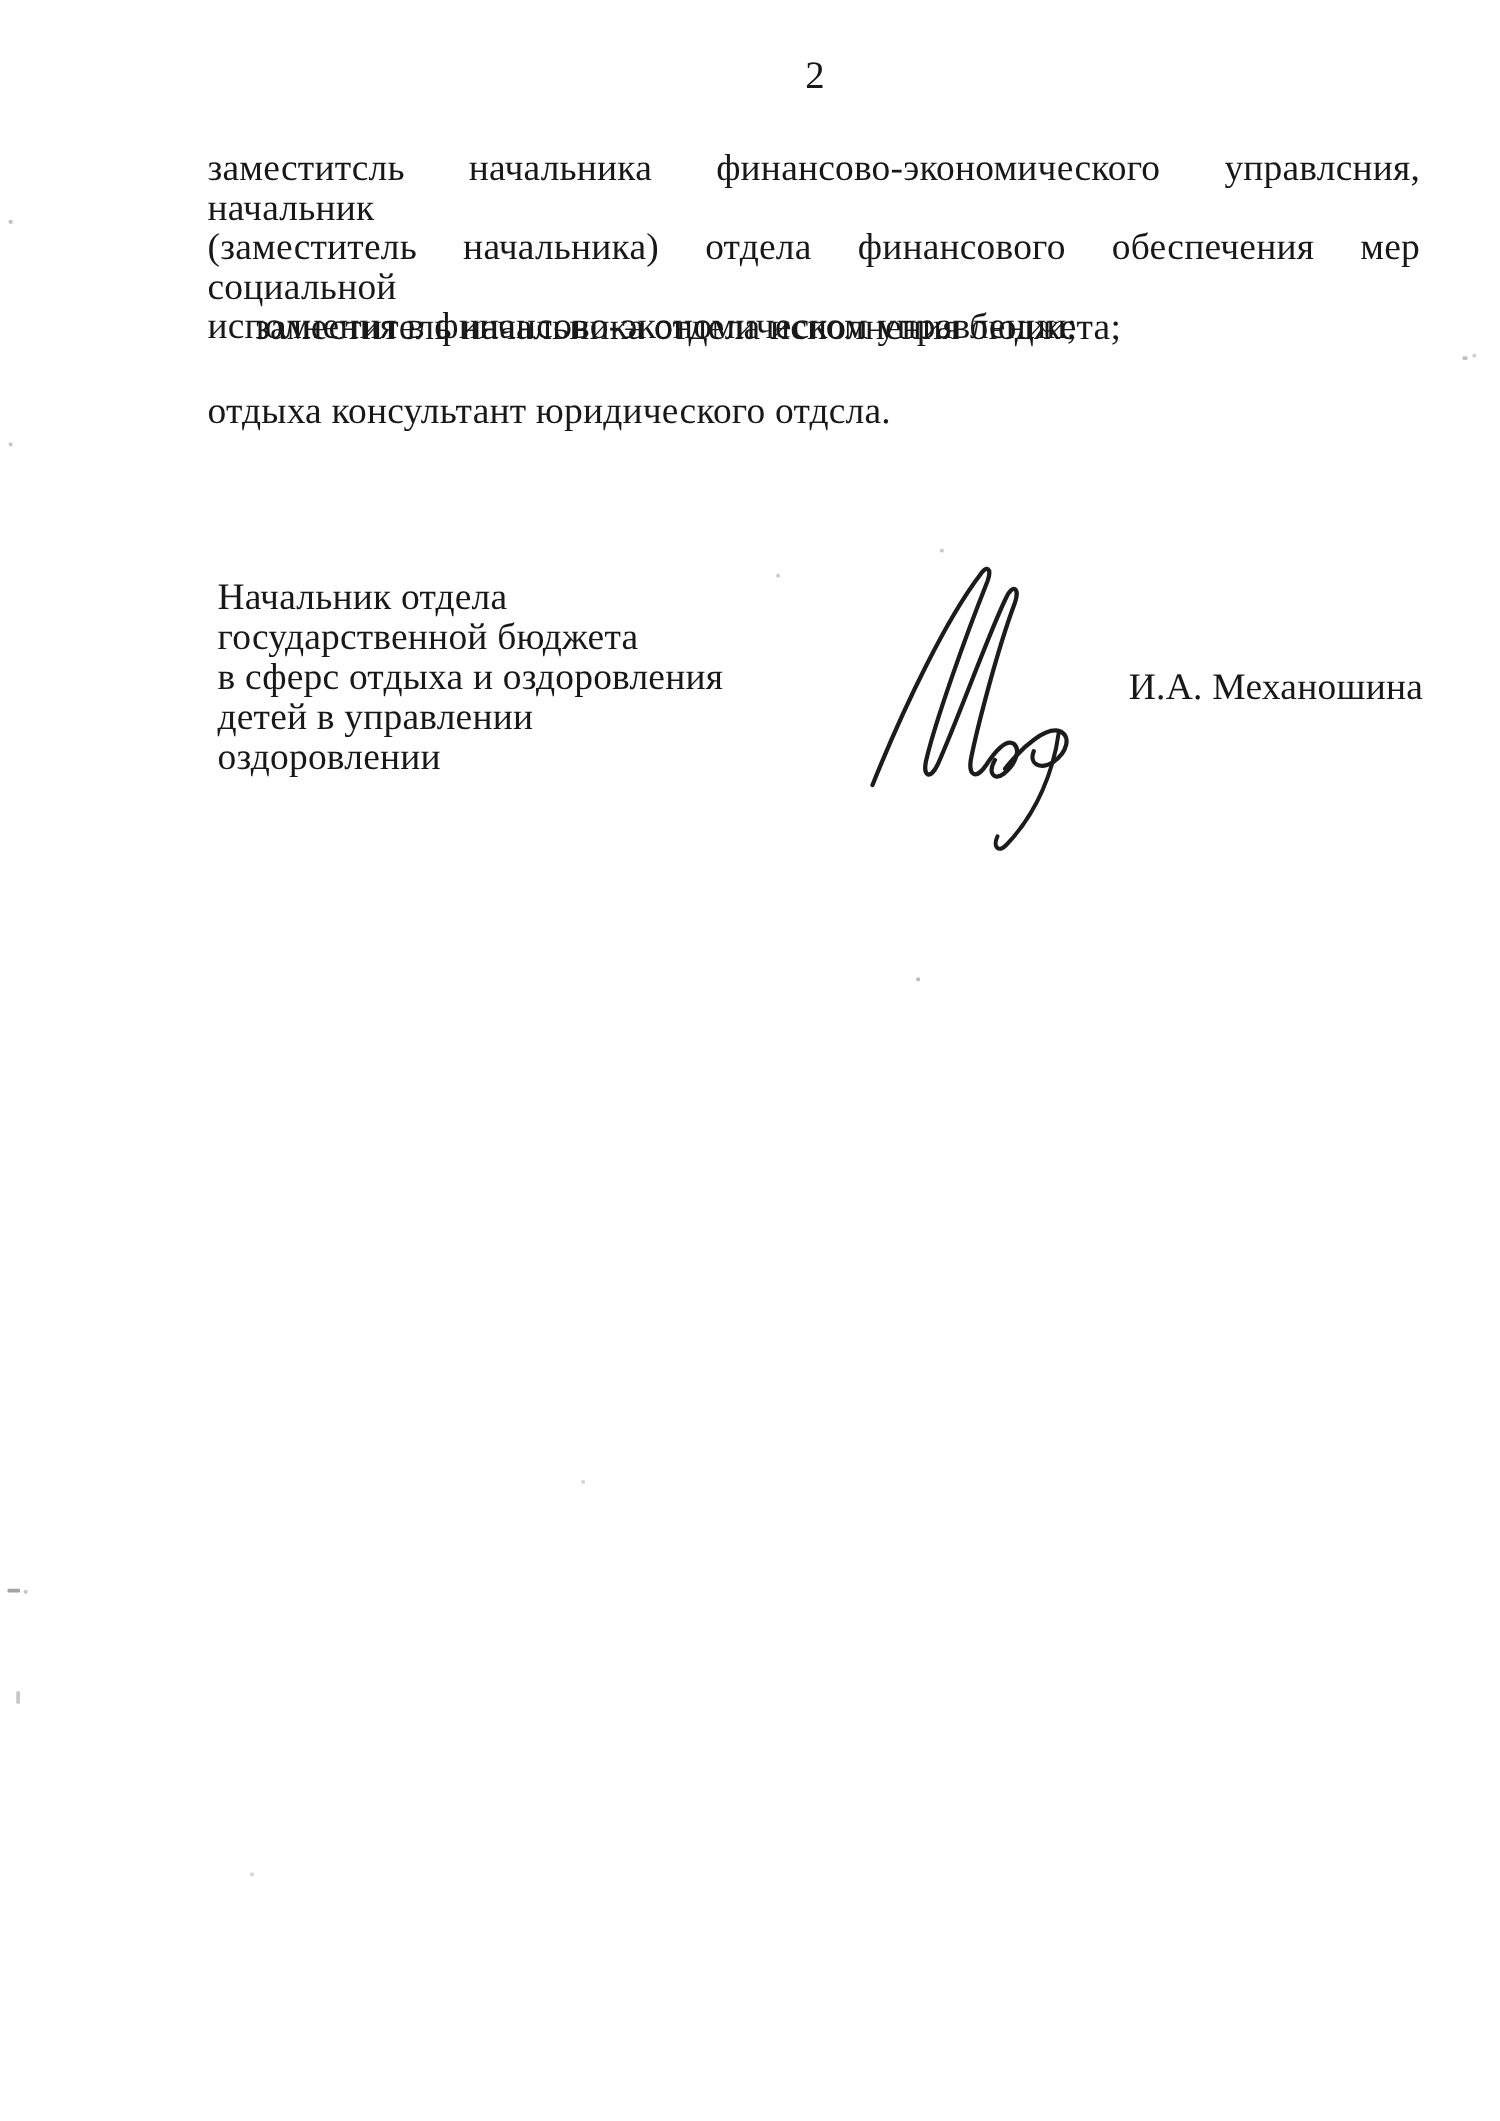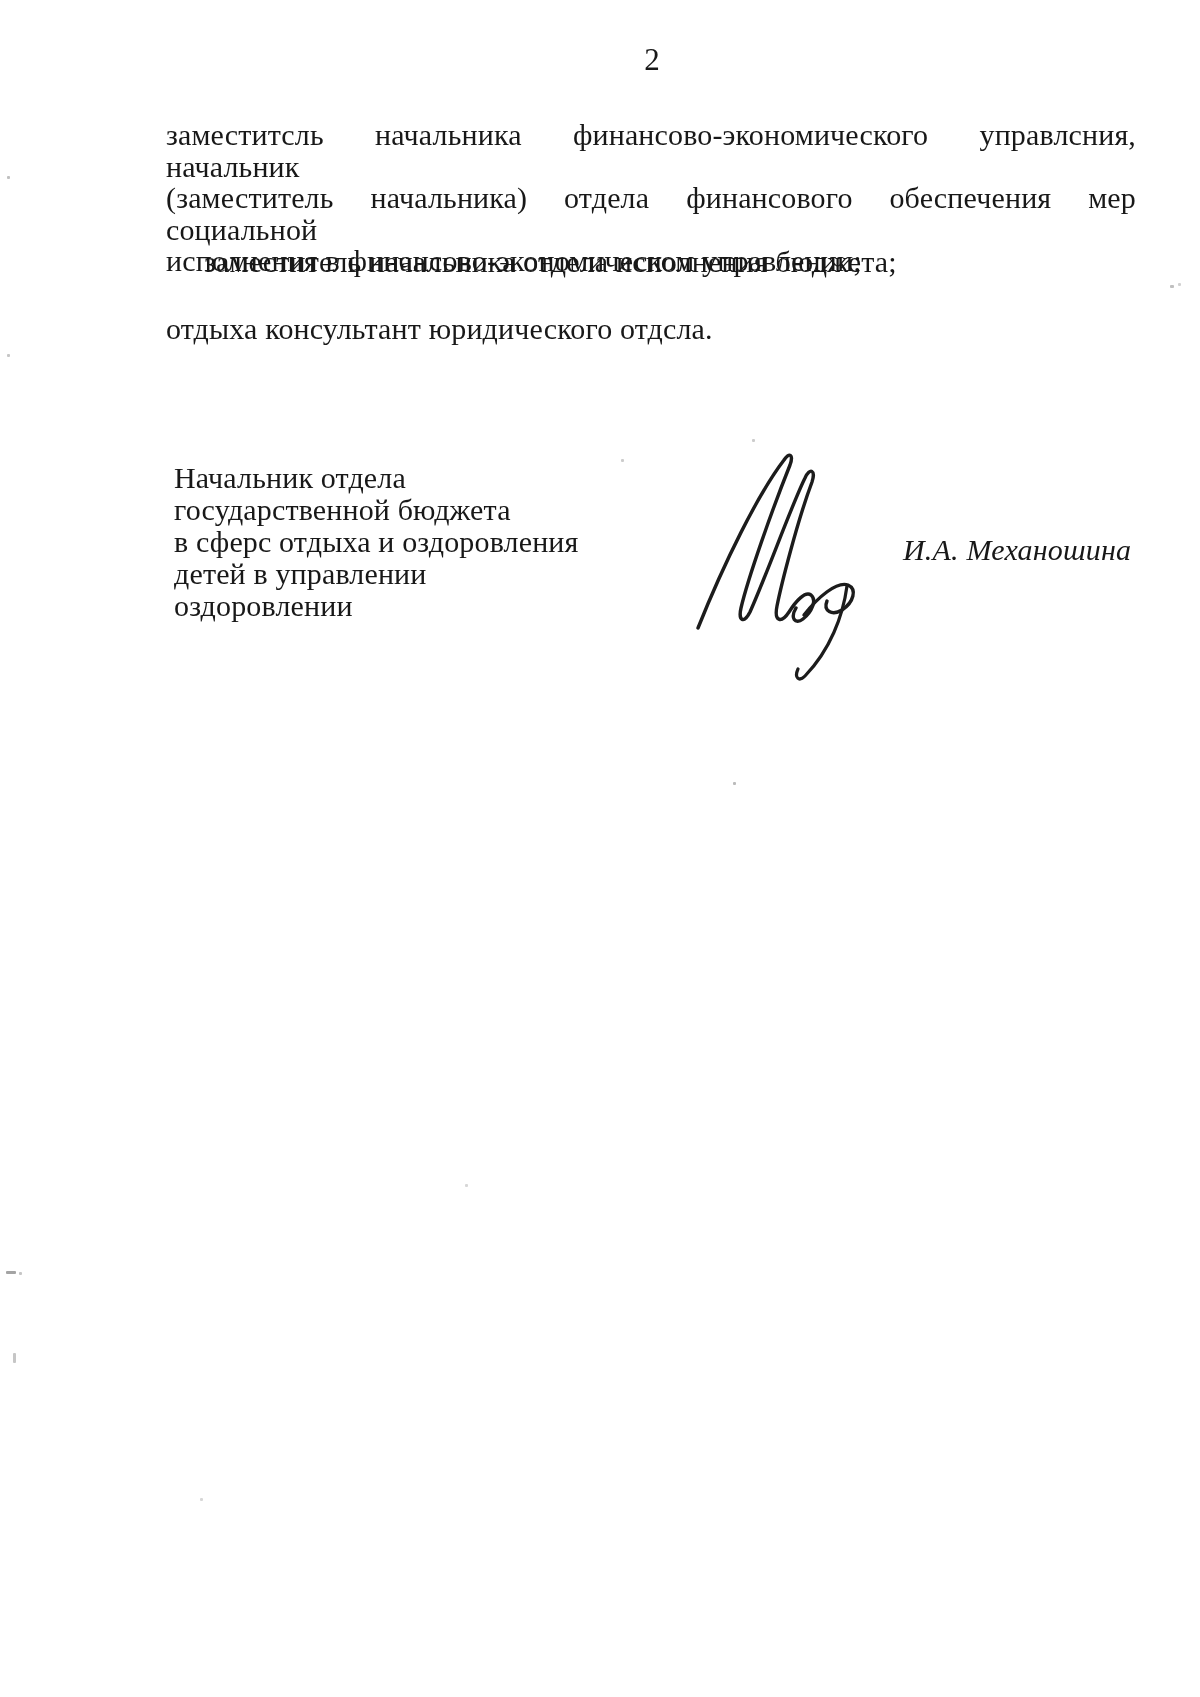--- a/index.html
+++ b/index.html
@@ -43,21 +43,20 @@
     letter-spacing: 0.15px;
     margin-top: 44px;
   }
   .signer-name {
     position: absolute;
     left: 903px;
     top: 533px;
     font-size: 30px;
     letter-spacing: 0.2px;
     white-space: nowrap;
-    font-style: italic;
   }
   .signature-svg {
     position: absolute;
     left: 684px;
     top: 438px;
   }
   .speck { position: absolute; background: #8d8d8d; border-radius: 1px; }
 </style>
 </head>
 <body>

